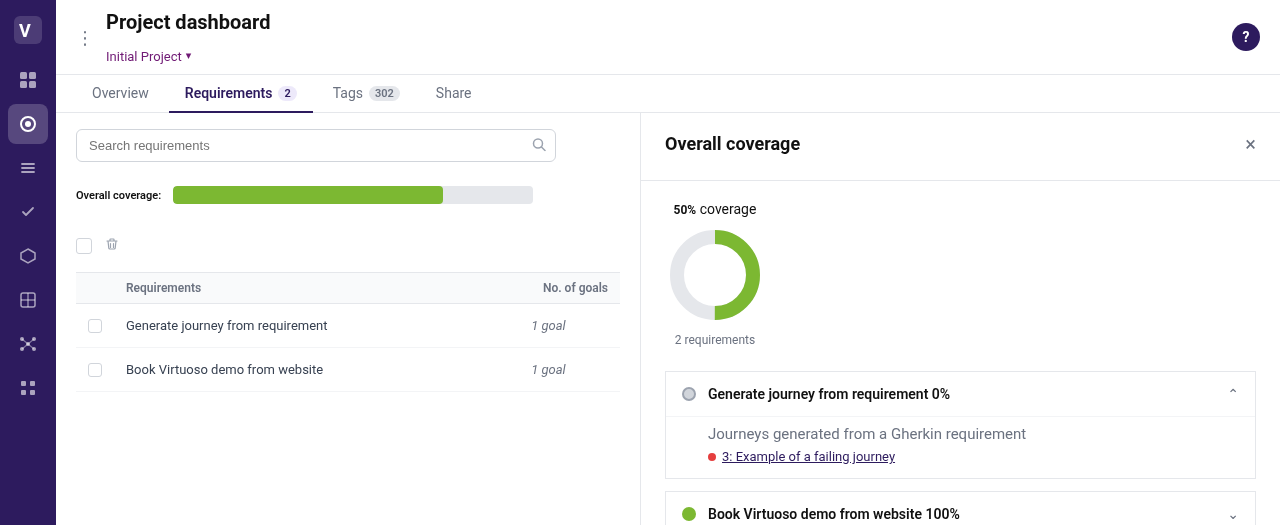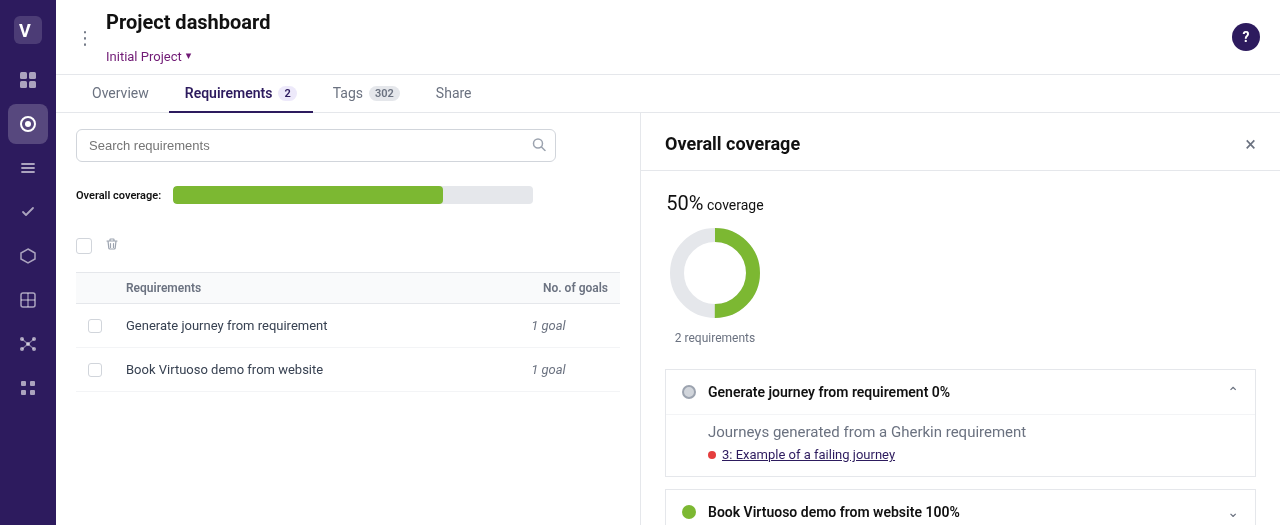--- a/index.html
+++ b/index.html
@@ -277,21 +277,21 @@
       display: flex;
       flex-direction: column;
       flex-shrink: 0;
       height: 100%;
       overflow-y: auto;
     }
     .right-panel-header {
       display: flex;
       align-items: center;
       justify-content: space-between;
-      padding: 20px 24px 16px;
+      padding: 20px 24px 26px;
       border-bottom: 1px solid #e5e7eb;
     }
     .right-panel-title {
       font-size: 18px;
       font-weight: 700;
       color: #111;
     }
     .close-btn {
       font-size: 20px;
       color: #6b7280;
@@ -314,22 +314,22 @@
       display: flex;
       flex-direction: column;
       align-items: center;
       gap: 8px;
     }
     .donut-label-top {
       font-size: 14px;
       color: #111;
     }
     .donut-label-top strong {
-      font-size: 20px;
-      font-weight: 400;
+      font-size: 12px;
+      font-weight: 700;
     }
     .donut-req-count {
       font-size: 12px;
       color: #6b7280;
       text-align: center;
     }
 
     
     .donut-svg { width: 100px; height: 100px; }
 

